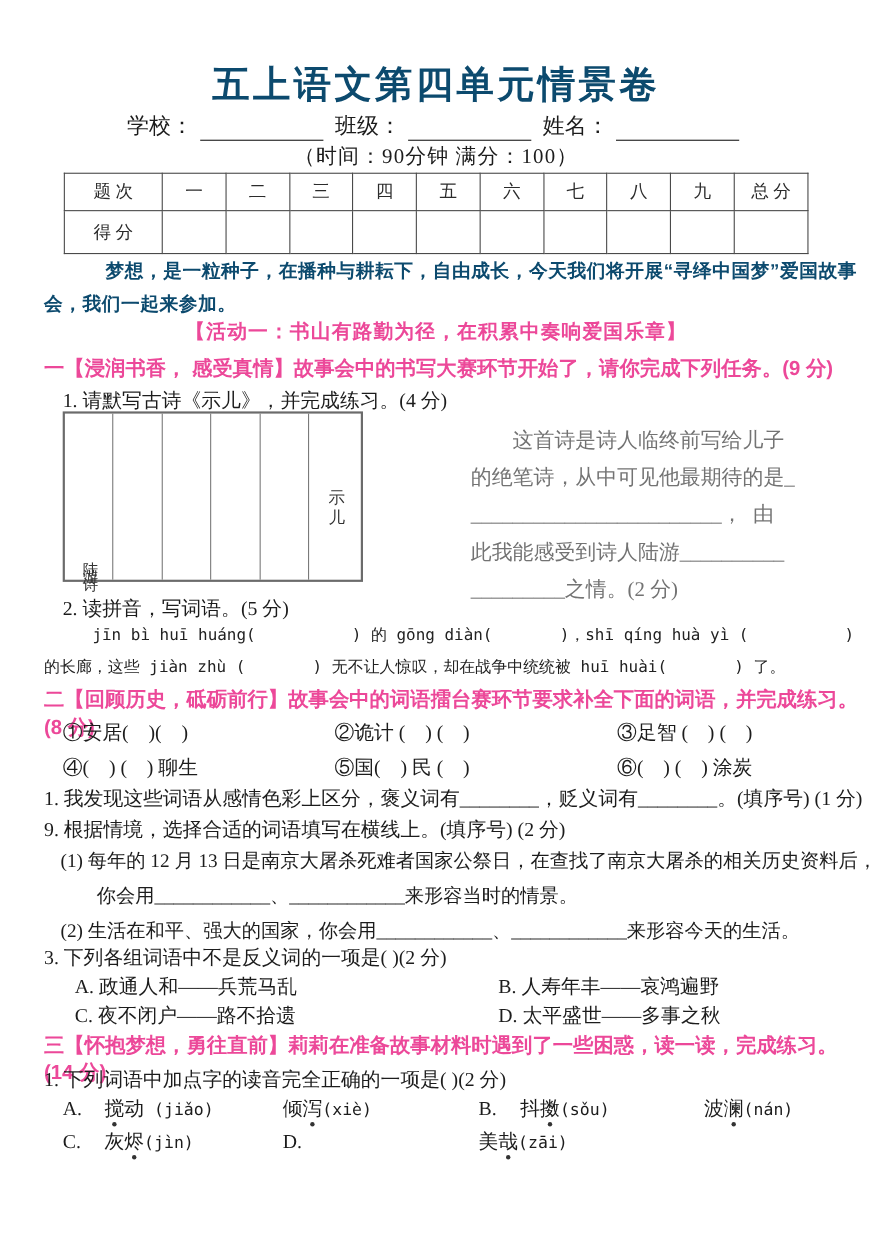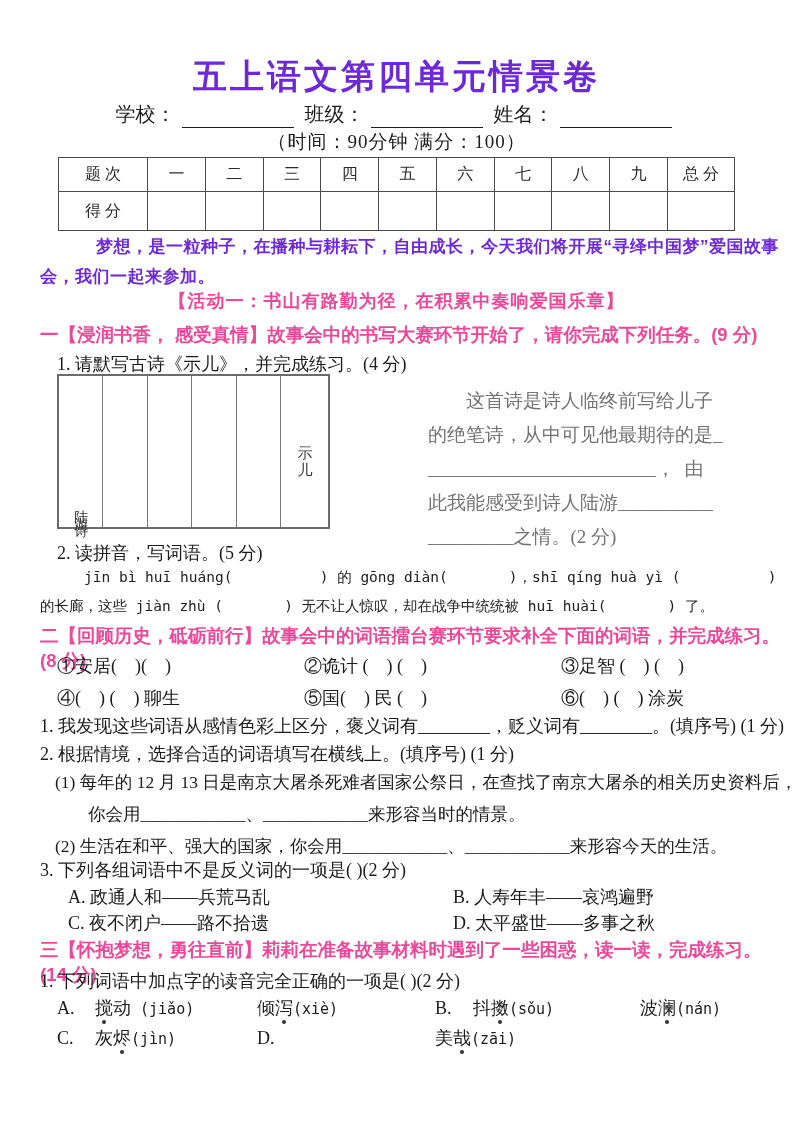--- a/index.html
+++ b/index.html
@@ -2,21 +2,21 @@
 <html><head>
 <meta charset="utf-8">
 <style>
   html,body{margin:0;padding:0;background:#ffffff;}
   .page{
     position:relative;width:793px;height:1121px;background:#fff;
     font-family:"Liberation Serif",serif;color:#1c1c1c;overflow:hidden;
   }
   .abs{position:absolute;}
   .sans{font-family:"Liberation Sans",sans-serif;}
-  .red{color:#6d28d9;}
+  .red{color:#0c4a6e;}
   .blue{color:#ec4899;}
   .center{left:0;width:793px;text-align:center;}
 
   .doc-title{top:54px;font-size:34px;font-weight:bold;letter-spacing:3px;}
 
   .info-line{top:101px;font-size:20px;}
   .info-line .blank{display:inline-block;width:112px;border-bottom:1.5px solid #1c1c1c;height:20px;margin:0 6px;vertical-align:bottom;}
   .time-line{top:129px;font-size:19px;letter-spacing:1px;}
 
   table.score{top:157px;left:58px;border-collapse:collapse;width:677px;table-layout:fixed;font-size:16px;color:#2b2b2b;}
@@ -159,21 +159,21 @@
     <span>②诡计 (    ) (    )</span>
     <span>③足智 (    ) (    )</span>
   </div>
   <div class="abs word-row wr2">
     <span>④(    ) (    ) 聊生</span>
     <span>⑤国(    ) 民 (    )</span>
     <span>⑥(    ) (    ) 涂炭</span>
   </div>
 
   <div class="abs q-line f1">1. 我发现这些词语从感情色彩上区分，褒义词有________，贬义词有________。(填序号) (1 分)</div>
-  <div class="abs q-line f2">2. 根据情境，选择合适的词语填写在横线上。(填序号) (1 分)</div>
+  <div class="abs q-line f2">9. 根据情境，选择合适的词语填写在横线上。(填序号) (2 分)</div>
   <div class="abs sub sub1a">(1) 每年的 12 月 13 日是南京大屠杀死难者国家公祭日，在查找了南京大屠杀的相关历史资料后，</div>
   <div class="abs sub sub1b">你会用____________、____________来形容当时的情景。</div>
   <div class="abs sub sub2">(2) 生活在和平、强大的国家，你会用____________、____________来形容今天的生活。</div>
   <div class="abs q-line q3">3. 下列各组词语中不是反义词的一项是(      )(2 分)</div>
 
   <div class="abs opt-row or1">
     <span>A. 政通人和——兵荒马乱</span>
     <span>B. 人寿年丰——哀鸿遍野</span>
   </div>
   <div class="abs opt-row or2">

